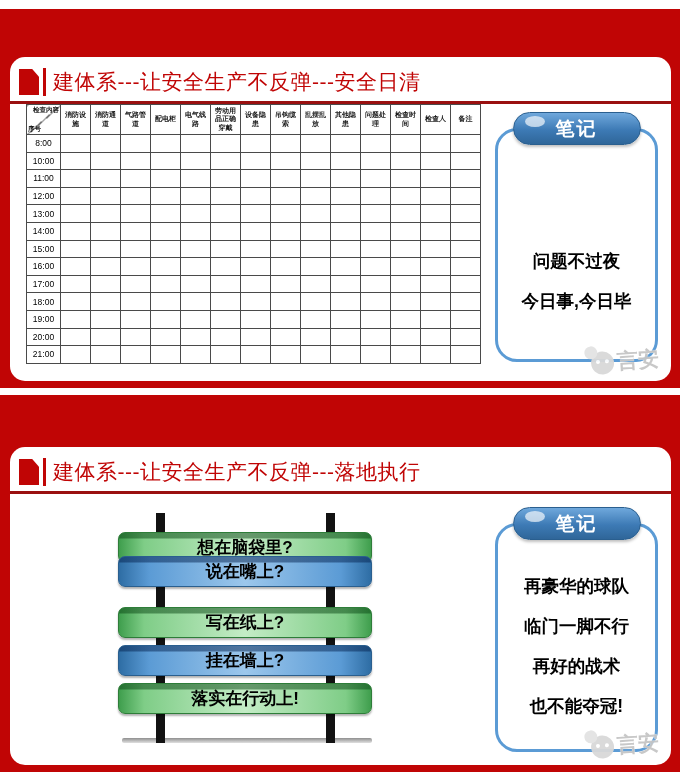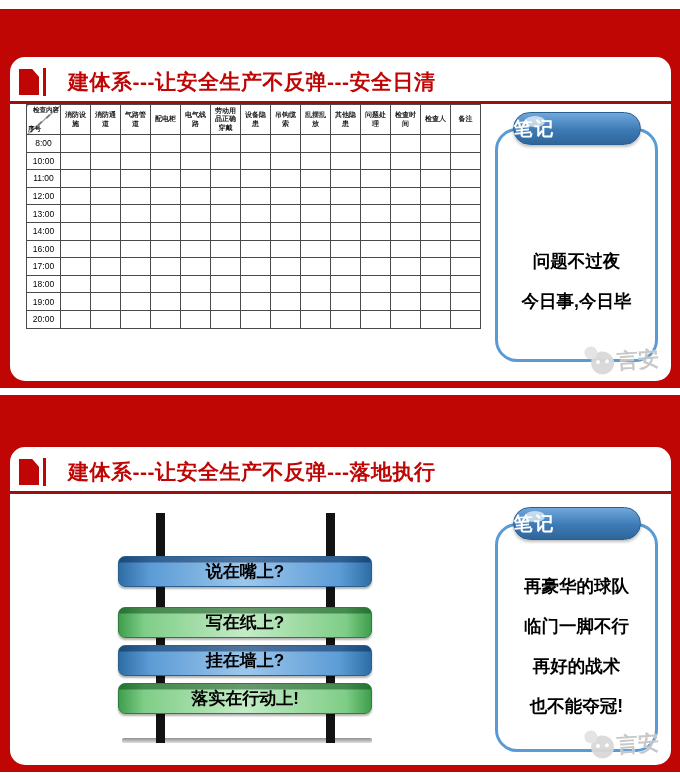--- a/index.html
+++ b/index.html
@@ -12,21 +12,21 @@
   .slide2 { top:395px; height:377px;padding-left:14px; }
   .inner { position:absolute; left:10px; right:9px; bottom:7px; background:#ffffff; border-radius:15px; }
   .slide1 .inner { top:48px; }
   .slide2 .inner { top:52px; }
 
   
   .titlebar { position:absolute; top:9px; left:9px; right:0; height:32px; display:flex; align-items:center; }
   .bookmark { width:20px; height:26px; background:var(--title-red,#c00505);
               clip-path:polygon(0 0,66% 0,100% 30%,100% 100%,0 100%); flex:none; }
   .title-bar-line { width:3px; height:28px; background:var(--title-red,#c00505); margin:0 7px 0 4px; flex:none; }
-  .slide-title { font-size:21px; font-weight:bold; color:var(--title-red,#c00505); letter-spacing:.5px; white-space:nowrap;margin-left:15px; }
+  .slide-title { font-size:21px; font-weight:normal; color:var(--title-red,#c00505); letter-spacing:.5px; white-space:nowrap; }
   .title-rule { position:absolute; top:44px; left:0; right:0; height:3px; background:var(--underline-red,#9a1010); }
 
   
   table.check { position:absolute; left:16px; top:47px; border-collapse:collapse; table-layout:fixed; width:454px; background:#fff; }
   table.check th, table.check td { border:1px solid #4a4a4a; padding:0; text-align:center; vertical-align:middle; }
   table.check thead tr { height:30px; }
   table.check thead th { font-size:7px; font-weight:600; color:#1a1a1a; line-height:1.2; padding:0 1px; width:30px; }
   table.check th.corner { width:34px; position:relative;
        background:linear-gradient(to bottom right,#fff 48.8%,#4a4a4a 48.8%,#4a4a4a 51.2%,#fff 51.2%); }
   .c-top { position:absolute; top:1px; right:1px; font-size:6.5px; font-weight:600; }
@@ -38,21 +38,21 @@
   .note-panel { position:absolute; width:163px; }
   .note-panel.p1 { left:485px; top:55px; height:250px; }
   .note-panel.p2 { left:485px; top:60px; height:245px; }
   .note-box { position:absolute; top:16px; left:0; right:0; bottom:0; background:#fff;
               border:3px solid var(--note-border-blue,#5b9bd5); border-radius:22px;
               display:flex; flex-direction:column; align-items:center; gap:18px; overflow:hidden; }
   .note-panel.p1 .note-box { padding-top:119px; }
   .note-panel.p2 .note-box { padding-top:49px; }
   .note-line { font-size:17.5px; line-height:22px; font-weight:bold; color:#000; white-space:nowrap; }
   .note-pill { position:absolute; top:0; left:50%; transform:translateX(-50%); width:128px; height:33px;
-               border-radius:17px; z-index:2; display:flex; align-items:center; 
+               border-radius:17px; z-index:2; display:flex; align-items:center; justify-content:center;
                background:linear-gradient(180deg,var(--pill-blue-light,#6fa8dc) 0%,#3d7ab5 55%,var(--pill-blue-dark,#2f6699) 100%);
                border:1px solid #2a5f8f; box-shadow:0 2px 3px rgba(0,0,0,.25); }
   .note-pill::before { content:""; position:absolute; top:3px; left:11px; width:20px; height:11px;
                border-radius:50%; background:rgba(255,255,255,.65); }
   .note-pill-label { color:#fff; font-size:19px; font-weight:bold; letter-spacing:2px; }
 
   
   .watermark { position:absolute; right:12px; bottom:6px; display:flex; align-items:center; gap:3px;
                color:#c6c6c6; font-size:21px; font-weight:bold; opacity:.95; transform:rotate(-4deg); z-index:3;
                text-shadow:0 0 1px #fff; }
@@ -213,20 +213,37 @@
               <td></td>
               <td></td>
               <td></td>
               <td></td>
               <td></td>
               <td></td>
               <td></td>
               <td></td>
             </tr>
             <tr>
+              <td class="time">15:00</td>
+              <td></td>
+              <td></td>
+              <td></td>
+              <td></td>
+              <td></td>
+              <td></td>
+              <td></td>
+              <td></td>
+              <td></td>
+              <td></td>
+              <td></td>
+              <td></td>
+              <td></td>
+              <td></td>
+            </tr>
+            <tr>
               <td class="time">16:00</td>
               <td></td>
               <td></td>
               <td></td>
               <td></td>
               <td></td>
               <td></td>
               <td></td>
               <td></td>
               <td></td>
@@ -282,20 +299,37 @@
               <td></td>
               <td></td>
               <td></td>
               <td></td>
               <td></td>
               <td></td>
               <td></td>
             </tr>
             <tr>
               <td class="time">20:00</td>
+              <td></td>
+              <td></td>
+              <td></td>
+              <td></td>
+              <td></td>
+              <td></td>
+              <td></td>
+              <td></td>
+              <td></td>
+              <td></td>
+              <td></td>
+              <td></td>
+              <td></td>
+              <td></td>
+            </tr>
+            <tr>
+              <td class="time">21:00</td>
               <td></td>
               <td></td>
               <td></td>
               <td></td>
               <td></td>
               <td></td>
               <td></td>
               <td></td>
               <td></td>
               <td></td>
@@ -332,20 +366,21 @@
         <span class="bookmark"></span>
         <span class="title-bar-line"></span>
         <span class="slide-title">建体系---让安全生产不反弹---落地执行</span>
       </div>
       <div class="title-rule"></div>
 
       <div class="sign-area" id="banners">
         <div class="post left"></div>
         <div class="post right"></div>
         <div class="baseline"></div>
+      <div class="banner green" style="top: 85px;">想在脑袋里?</div>
           <div class="banner blue" style="top: 109px;">说在嘴上?</div>
           <div class="banner green" style="top: 160px;">写在纸上?</div>
           <div class="banner blue" style="top: 198px;">挂在墙上?</div>
           <div class="banner green" style="top: 236px;">落实在行动上!</div>
         </div>
 
       <div class="note-panel p2">
         <div class="note-box" id="note2-lines">
             <div class="note-line">再豪华的球队</div>
             <div class="note-line">临门一脚不行</div>

